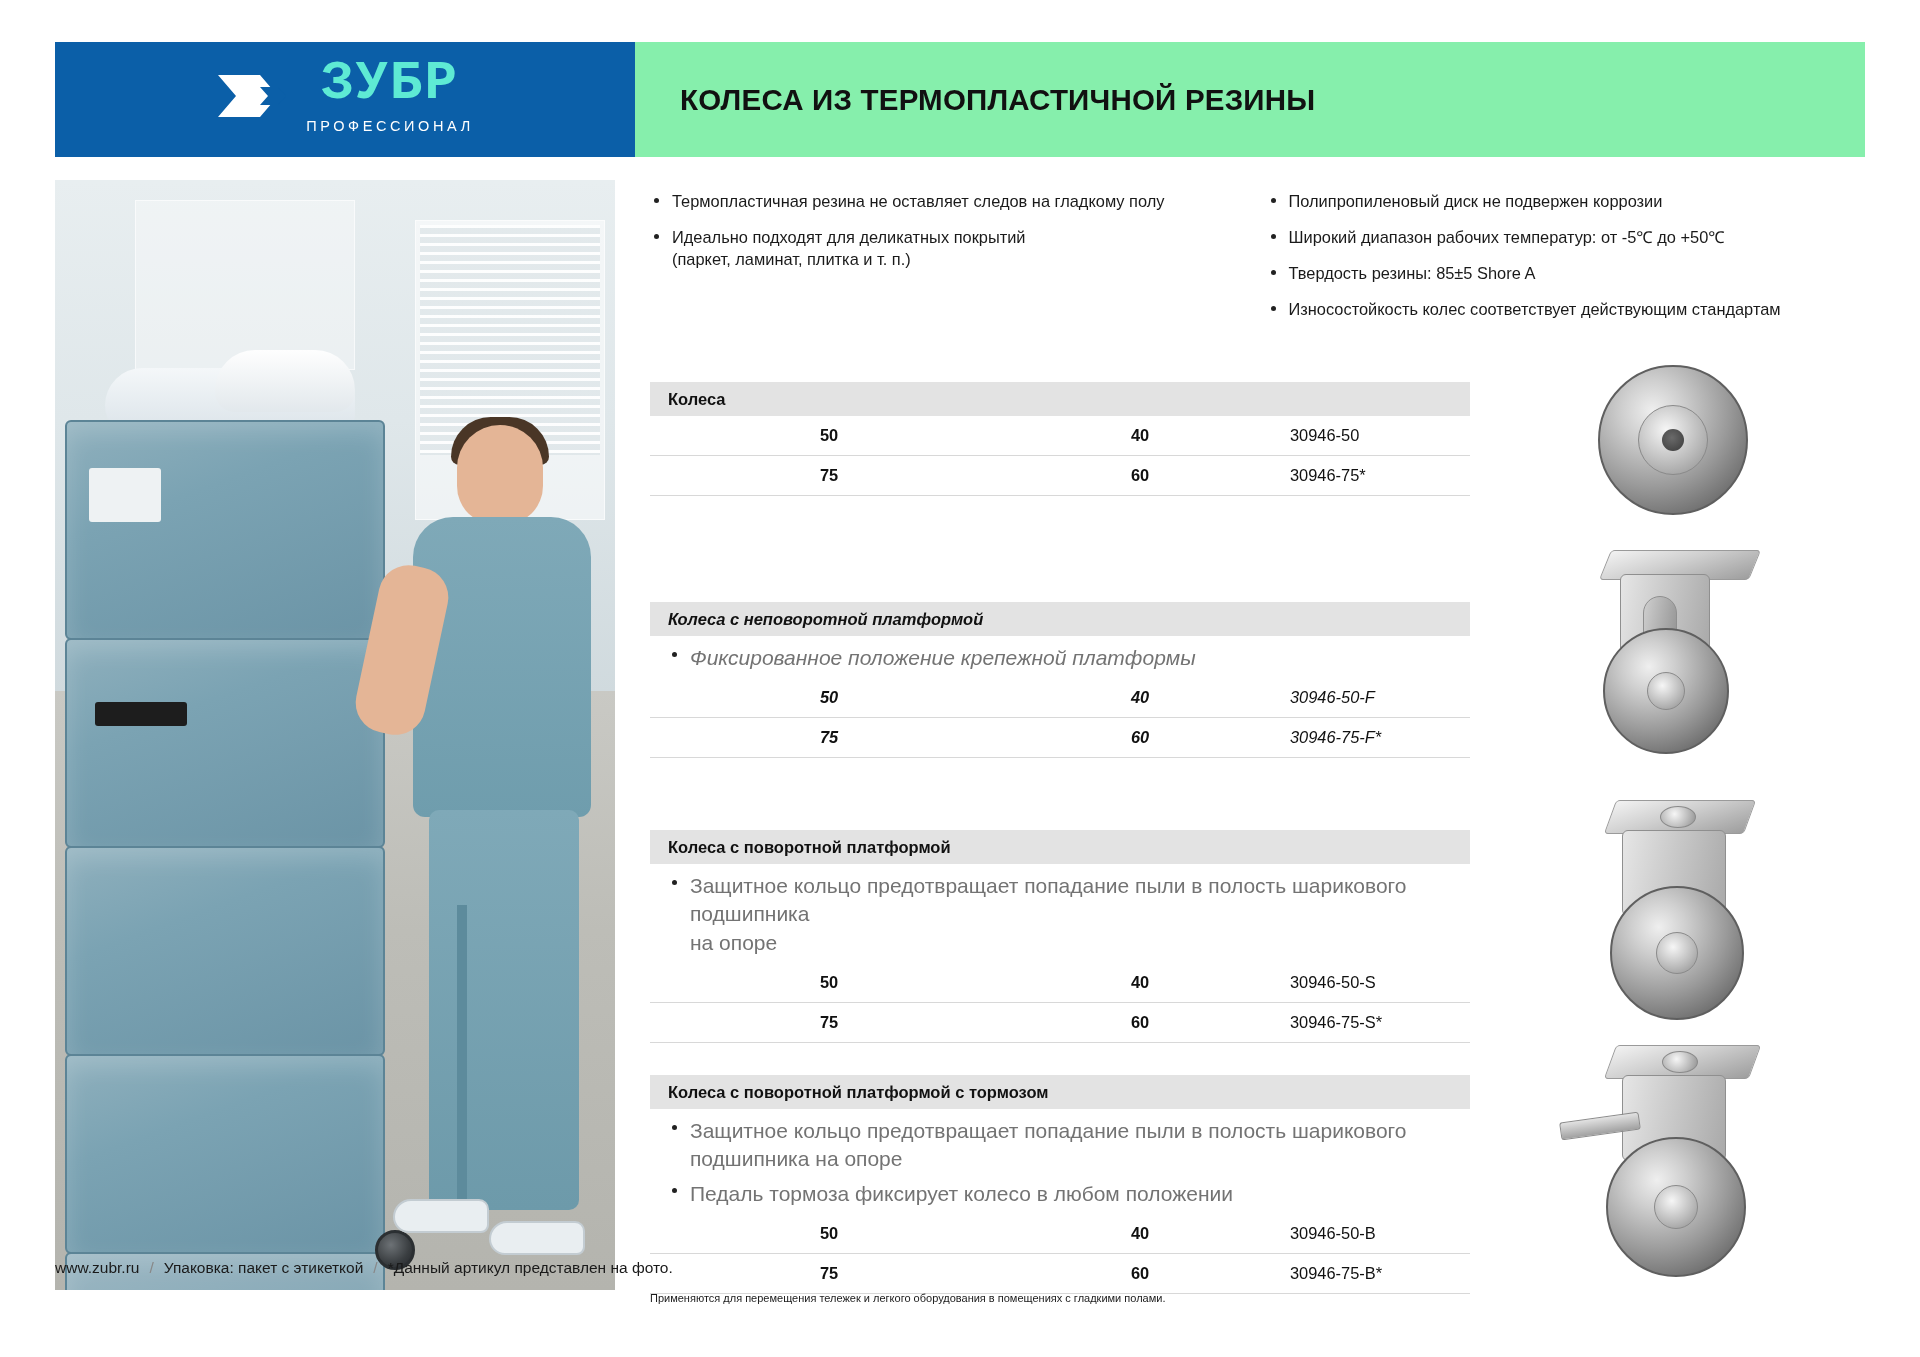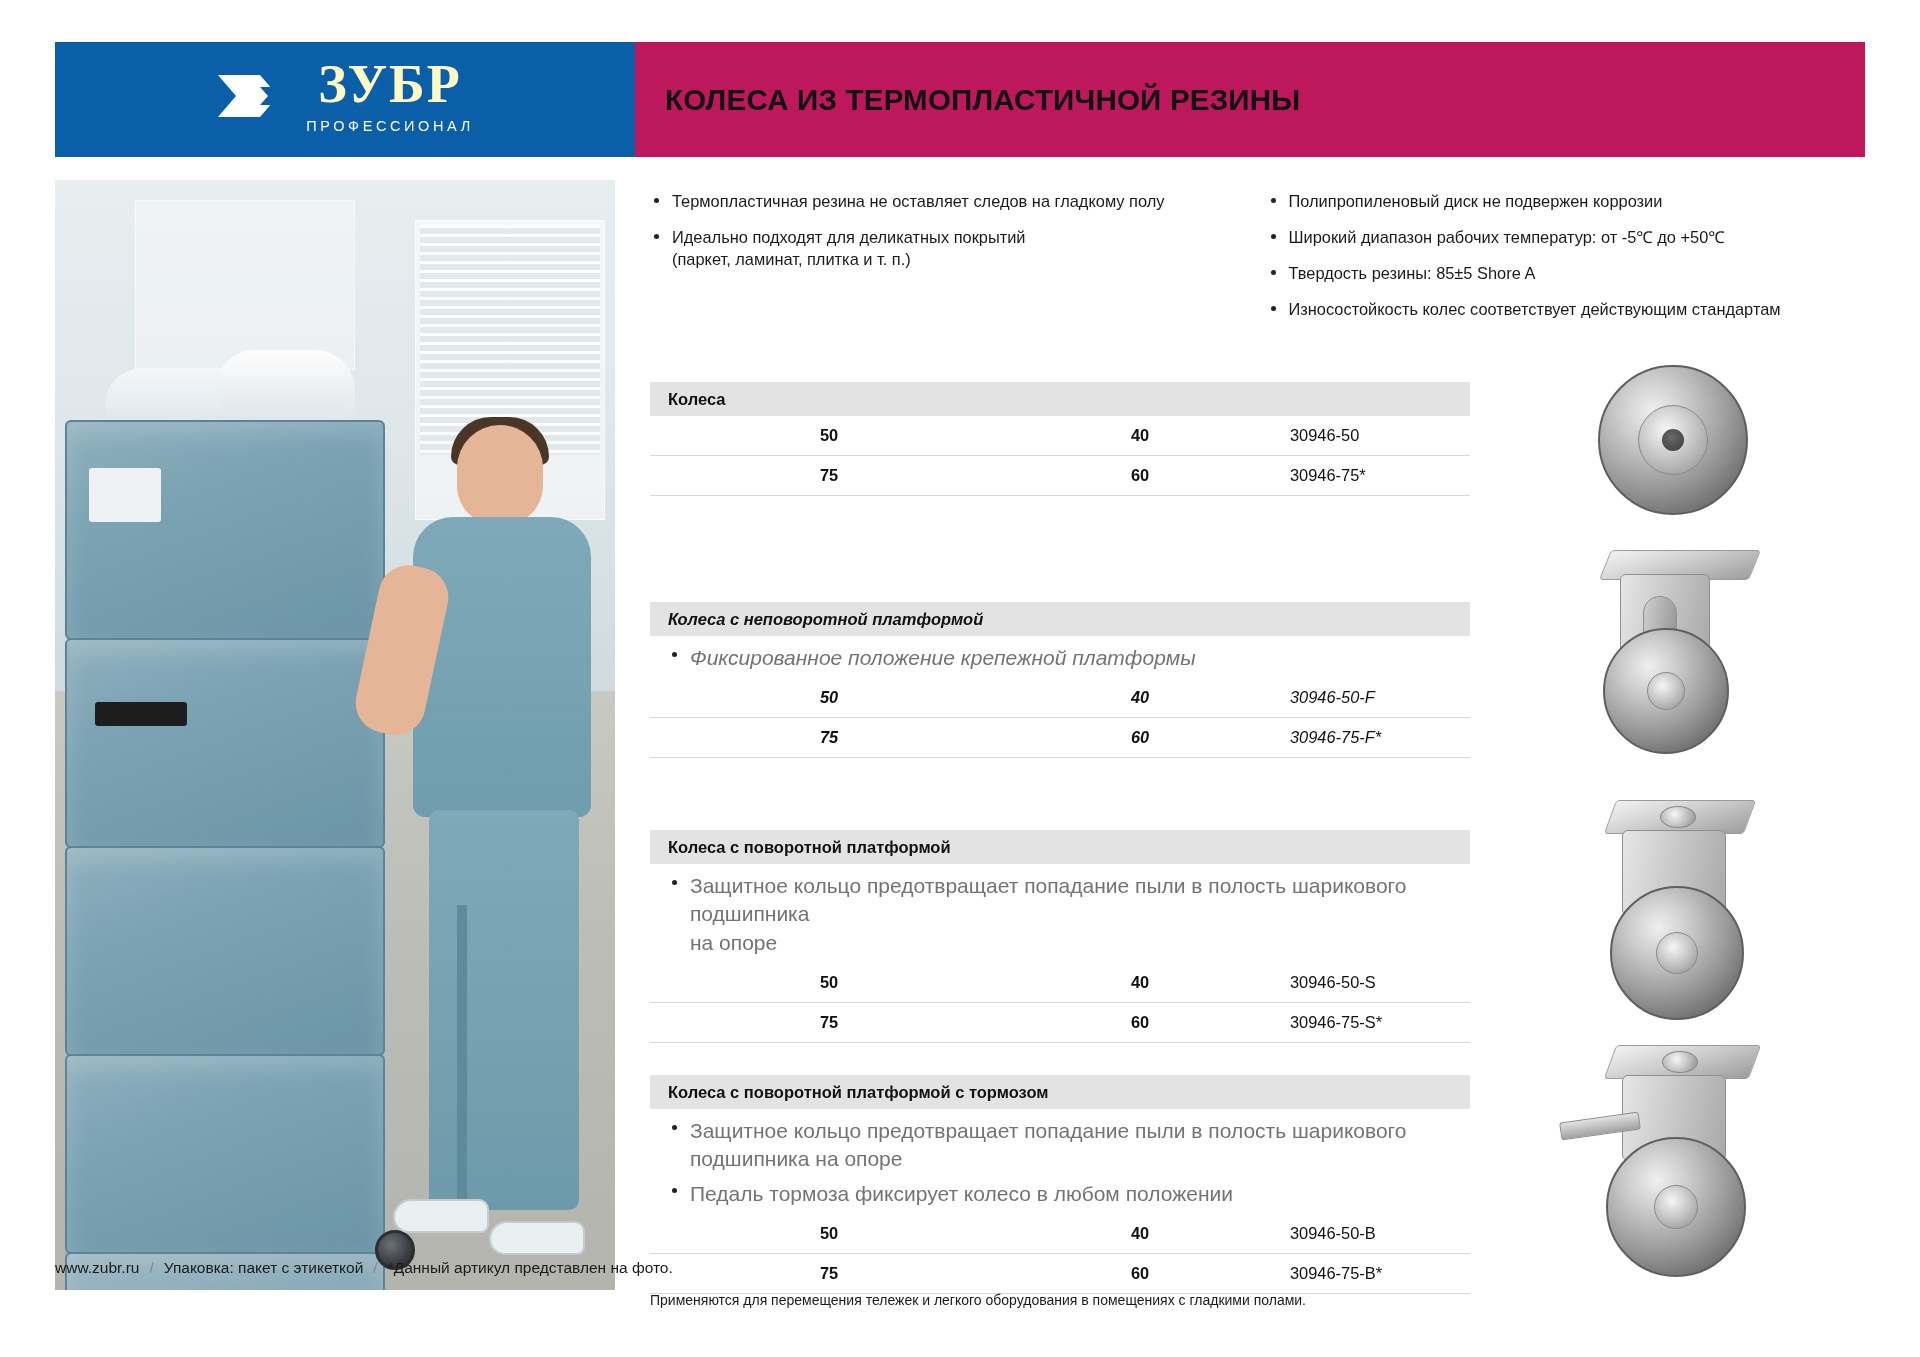--- a/index.html
+++ b/index.html
@@ -36,40 +36,40 @@
     align-items: center;
     gap: 16px;
     transform: translateY(-4px);
   }
   .logo-mark {
     width: 74px; height: 62px;
     position: relative;
   }
   .logo-text-wrap { display: flex; flex-direction: column; align-items: center; }
   .logo-word {
-    color: #fef9c3;
+    color: #5eead4;
     font-size: 54px;
     font-weight: bold;
     letter-spacing: 2px;
     line-height: 1;
-    font-family: Liberation Serif, serif;
+    font-family: Liberation Mono, monospace;
   }
   .logo-sub {
     color: #ffffff;
     font-size: 14.5px;
     letter-spacing: 3.6px;
     margin-top: 7px;
     font-family: "Liberation Sans", sans-serif;
   }
   .title-block {
     flex: 1; height: 115px;
-    background: #be185d;
+    background: #86efac;
     display: flex;
     align-items: center;
-    padding-left: 30px;
+    padding-left: 45px;
   }
   .title-block h1 {
     margin: 0;
     font-size: 29.5px;
     font-weight: bold;
     color: #111111;
     letter-spacing: 0.2px;
   }
 
   
@@ -263,21 +263,21 @@
     left: 22px; top: 8px;
     width: 5px; height: 5px;
     border-radius: 50%;
     background: #222;
   }
 
   
   .footnote {
     position: absolute;
     left: 650px; top: 1292px;
-    font-size: 14px;
+    font-size: 11px;
     color: #1a1a1a;
   }
   .footer {
     position: absolute;
     left: 55px; top: 1259px;
     font-size: 15.5px;
     color: #1a1a1a;
     display: flex;
     gap: 10px;
   }

